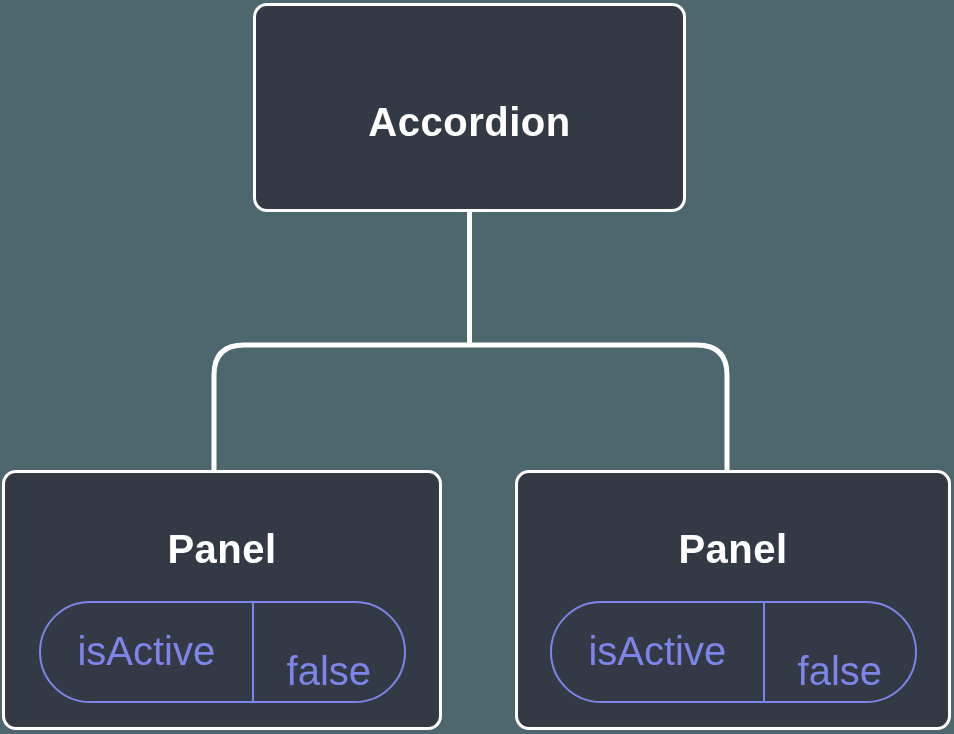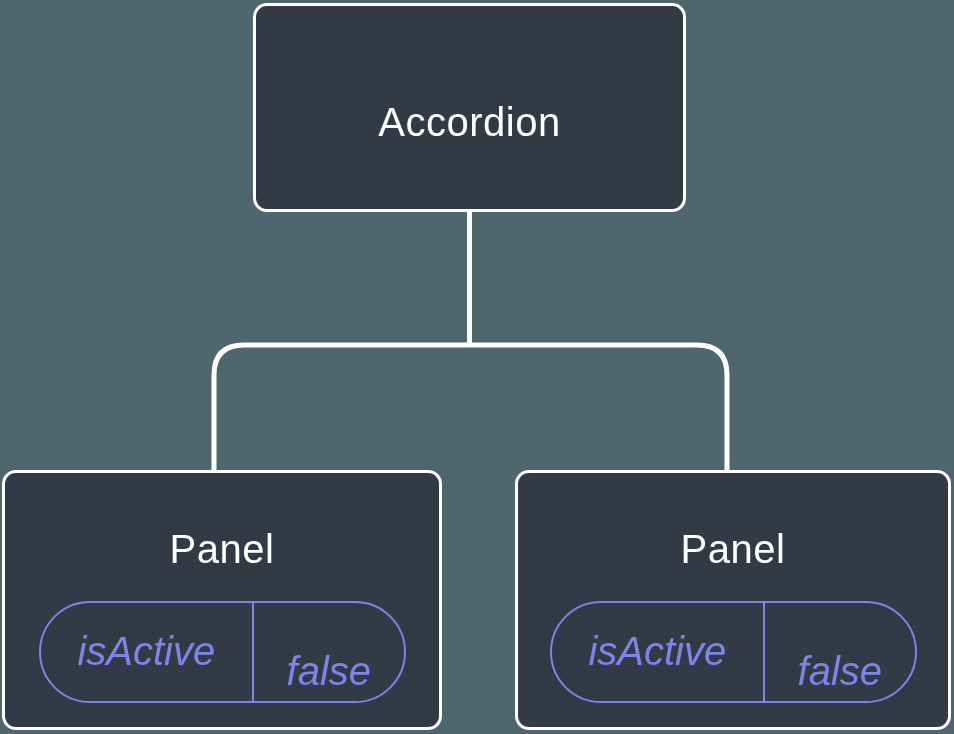--- a/index.html
+++ b/index.html
@@ -52,39 +52,38 @@
     width: 440px; height: 260px;
     gap: 30px;
   }
   .node-panel-right {
     left: 515px; top: 470px;
     width: 436px; height: 260px;
     gap: 30px;
   }
   .node-title {
     font-size: 40px;
-    font-weight: 400;
+    font-weight: 700;
     letter-spacing: 0.5px;
     line-height: 1.1;
     color: #ffffff;
     margin-top: 29px;
   }
   .pill {
     box-sizing: border-box;
     width: 367px;
     height: 102px;
     border: 2.5px solid var(--accent);
     border-radius: 999px;
     display: flex;
     align-items: stretch;
     color: var(--accent);
     font-size: 40px;
     font-weight: 400;
     overflow: hidden;
-    font-style: italic;
   }
   .pill-cell {
     display: flex;
     align-items: center;
     justify-content: center;
     white-space: nowrap;
   }
   .pill-cell.name {
     flex: 0 0 58.3%;
     border-right: 2.5px solid var(--accent);

